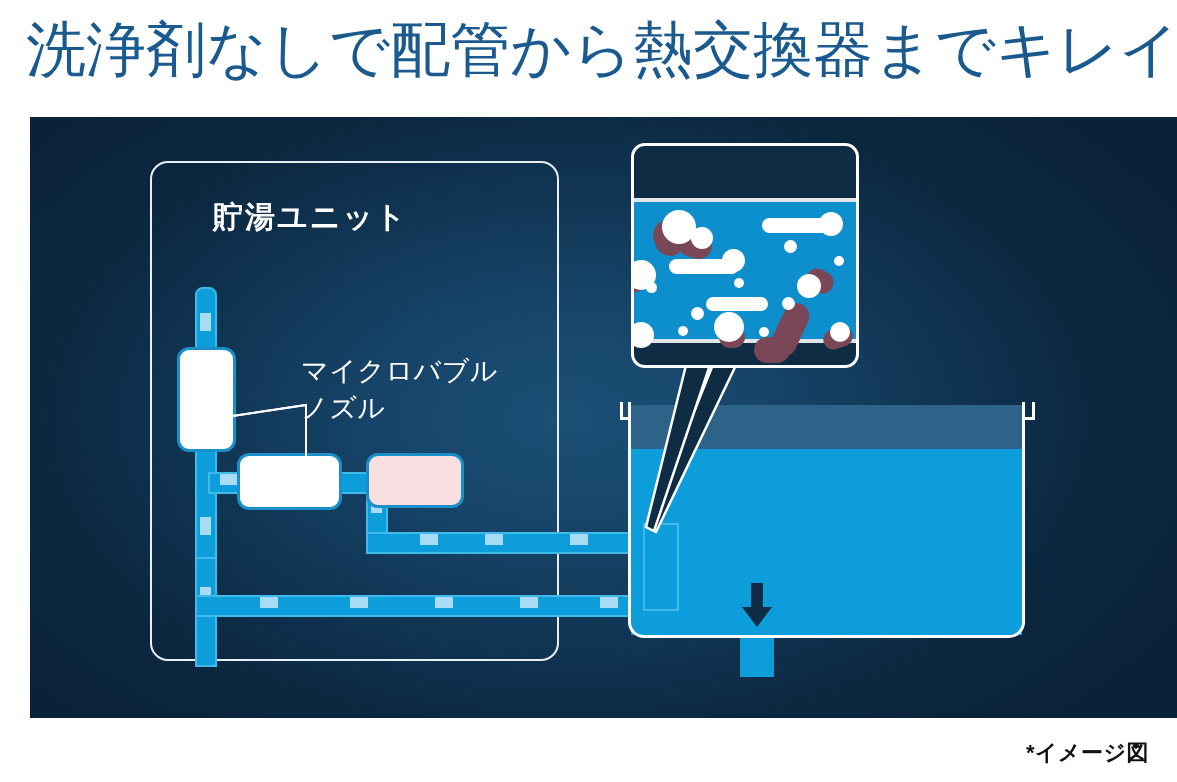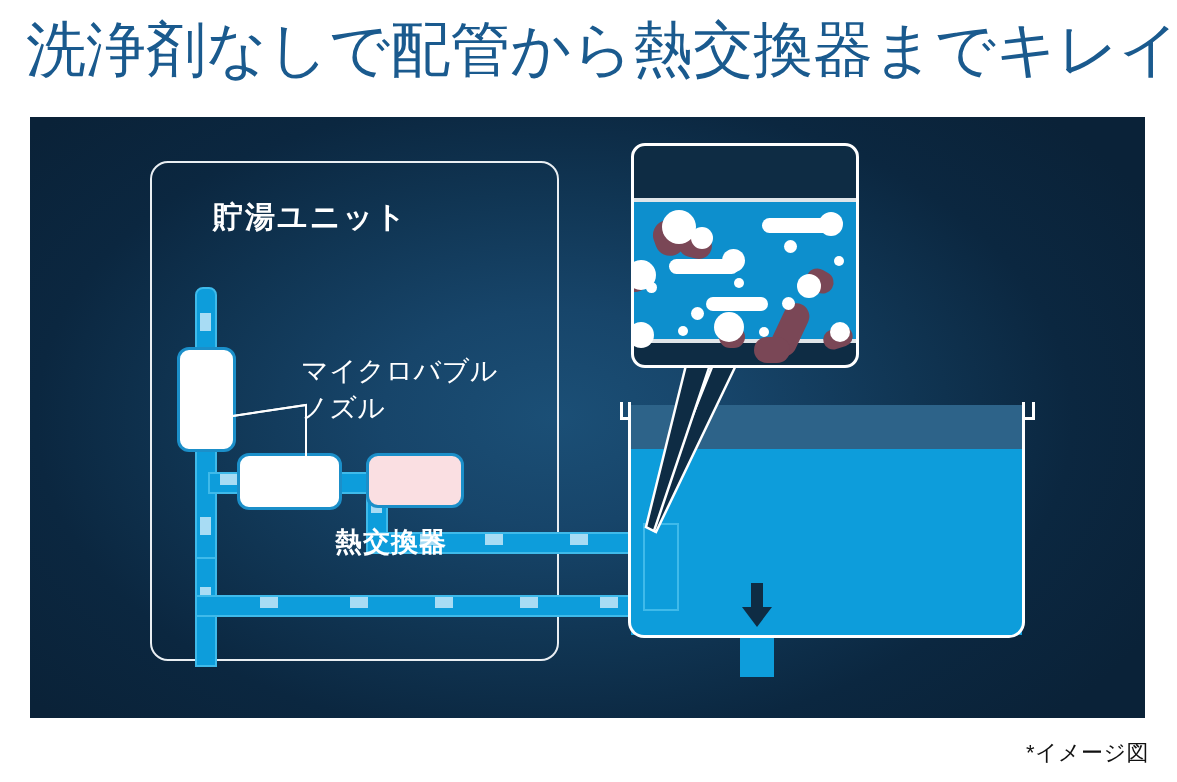--- a/index.html
+++ b/index.html
@@ -40,20 +40,21 @@
     width: 1115px;
     height: 601px;
     background:
       radial-gradient(ellipse 62% 72% at 47% 50%,
         #1b4f76 0%,
         #17456a 25%,
         #103553 52%,
         #0b2740 75%,
         #0a2238 100%);
     overflow: hidden;
+    padding-left: 32px;
   }
 
   
   #unit-box {
     position: absolute;
     left: 120px;
     top: 44px;
     width: 409px;
     height: 500px;
     border: 2px solid #e9eef2;
@@ -219,21 +220,21 @@
   
   #pointer { position: absolute; left: 590px; top: 240px; }
 
   
   #footnote {
     position: absolute;
     right: 28px;
     top: 738px;
     color: #111111;
     font-size: 22px;
-    font-weight: 400;
+    font-weight: 700;
     letter-spacing: 0.5px;
     white-space: nowrap;
   }
 </style>
 </head>
 <body>
 
 <div id="headline">洗浄剤なしで配管から熱交換器までキレイに。</div>
 
 <div id="diagram">
@@ -275,21 +276,20 @@
   <div class="comp pink" style="left:336px; top:336px; width:98px; height:55px;"></div>
 
   <svg id="leaders" viewBox="0 0 1115 601">
     <polyline points="196,300 276,288 276,386 306,386" fill="none" stroke="#ffffff" stroke-width="2"></polyline>
     <polyline points="196,300 276,288" fill="none" stroke="#ffffff" stroke-width="2"></polyline>
   </svg>
 
   <div class="cap-label" style="left:271px; top:236px;">マイクロバブル
 ノズル</div>
 
-  <div id="hx-label">熱交換器</div>
 
   <div id="tub-air"></div>
   <div id="tub-water"></div>
   <div id="drain"></div>
   <div id="tub"></div>
   <div id="tub-rim-l"></div>
   <div id="tub-rim-r"></div>
 
   <svg id="down-arrow" width="46" height="48" viewBox="0 0 46 48">
     <path d="M17 0 h12 v24 h9 L23 44 L8 24 h9 z" fill="#0e2c44"></path>

